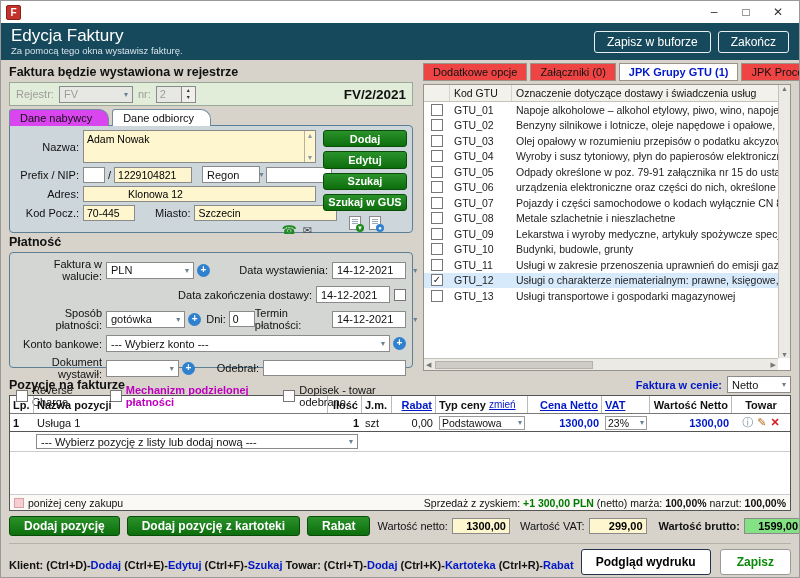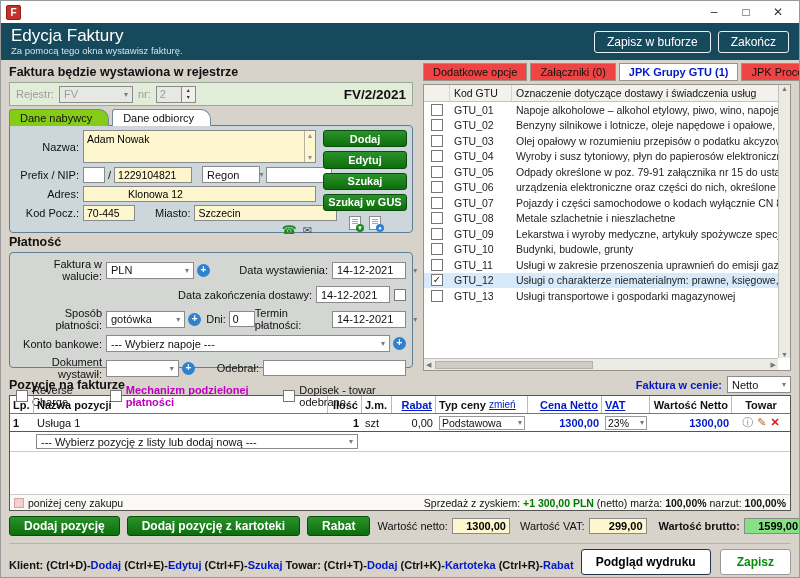--- a/index.html
+++ b/index.html
@@ -32,21 +32,21 @@
   .dd .chev{margin-left:auto;color:#6a7f90;font-size:8px}
   .dd.dis{background:#e7e7e3;color:#9c9c9c}
   .spinbox{display:flex;height:17px}
   .spinval{width:26px;background:#e7e7e3;border:1px solid #8a8a8a;color:#9c9c9c;display:flex;align-items:center;padding:0 3px}
   .spinarr{width:14px;border:1px solid #8a8a8a;border-left:none;display:flex;flex-direction:column;background:#f0efec}
   .spinarr span{flex:1;font-size:6px;line-height:7px;text-align:center;color:#333}
   .invno{margin-left:auto;font-weight:bold;font-size:13.5px}
   
   .ltabs{display:flex;gap:3px;margin-top:3px;position:relative;z-index:2}
   .ltab{border:1px solid #6e8ba0;border-bottom:none;border-radius:3px 10px 0 0;padding:2px 16px 2px 10px;background:#fff}
-  .ltab.active{background:#84cc16}
+  .ltab.active{background:#d946ef}
   .bpanel{background:#ccd6db;border:1px solid #5c7f96;border-radius:0 4px 4px 4px;padding:4px 5px 2px;
           display:flex;gap:7px;height:108px;margin-top:-1px}
   .bfields{flex:1;min-width:0}
   .frow{display:flex;align-items:center;margin-bottom:3px}
   .flbl{width:64px;text-align:right;margin-right:4px;flex:none}
   .fld{height:16px;border:1px solid #8a8a8a;font:10.5px "Liberation Sans",sans-serif;padding:0 3px;background:#fff}
   .yellow{background:var(--field_yellow,#fdf6ce)}
   .namewrap{flex:1;display:flex;border:1px solid #8a8a8a;background:var(--field_yellow,#fdf6ce);height:33px}
   .namein{flex:1;border:none;background:transparent;font:10.5px "Liberation Sans",sans-serif;padding:2px 3px;resize:none;outline:none}
   .tascroll{width:11px;border-left:1px solid #b9b09a;display:flex;flex-direction:column;justify-content:space-between}
@@ -281,21 +281,21 @@
             <input class="fld" style="width: 26px; margin-left: 3px;" value="0">
             <span style="margin-left:auto;margin-right:4px">Termin płatności:</span>
             <div class="dd" style="width:74px">
               <span>14-12-2021</span>
                 <span class="chev">▾</span>
             </div>
           </div>
           <div class="prow">
             <span class="plbl">Konto bankowe:</span>
             <div class="dd" style="flex:1">
-              <span>--- Wybierz napoje ---</span>
+              <span>--- Wybierz konto ---</span>
                 <span class="chev">▾</span>
             </div>
             <span class="plus">+</span>
           </div>
           <div class="prow">
             <span class="plbl">Dokument wystawił:</span>
             <div class="dd" style="width:118px">
               <span></span>
                 <span class="chev">▾</span>
             </div>

